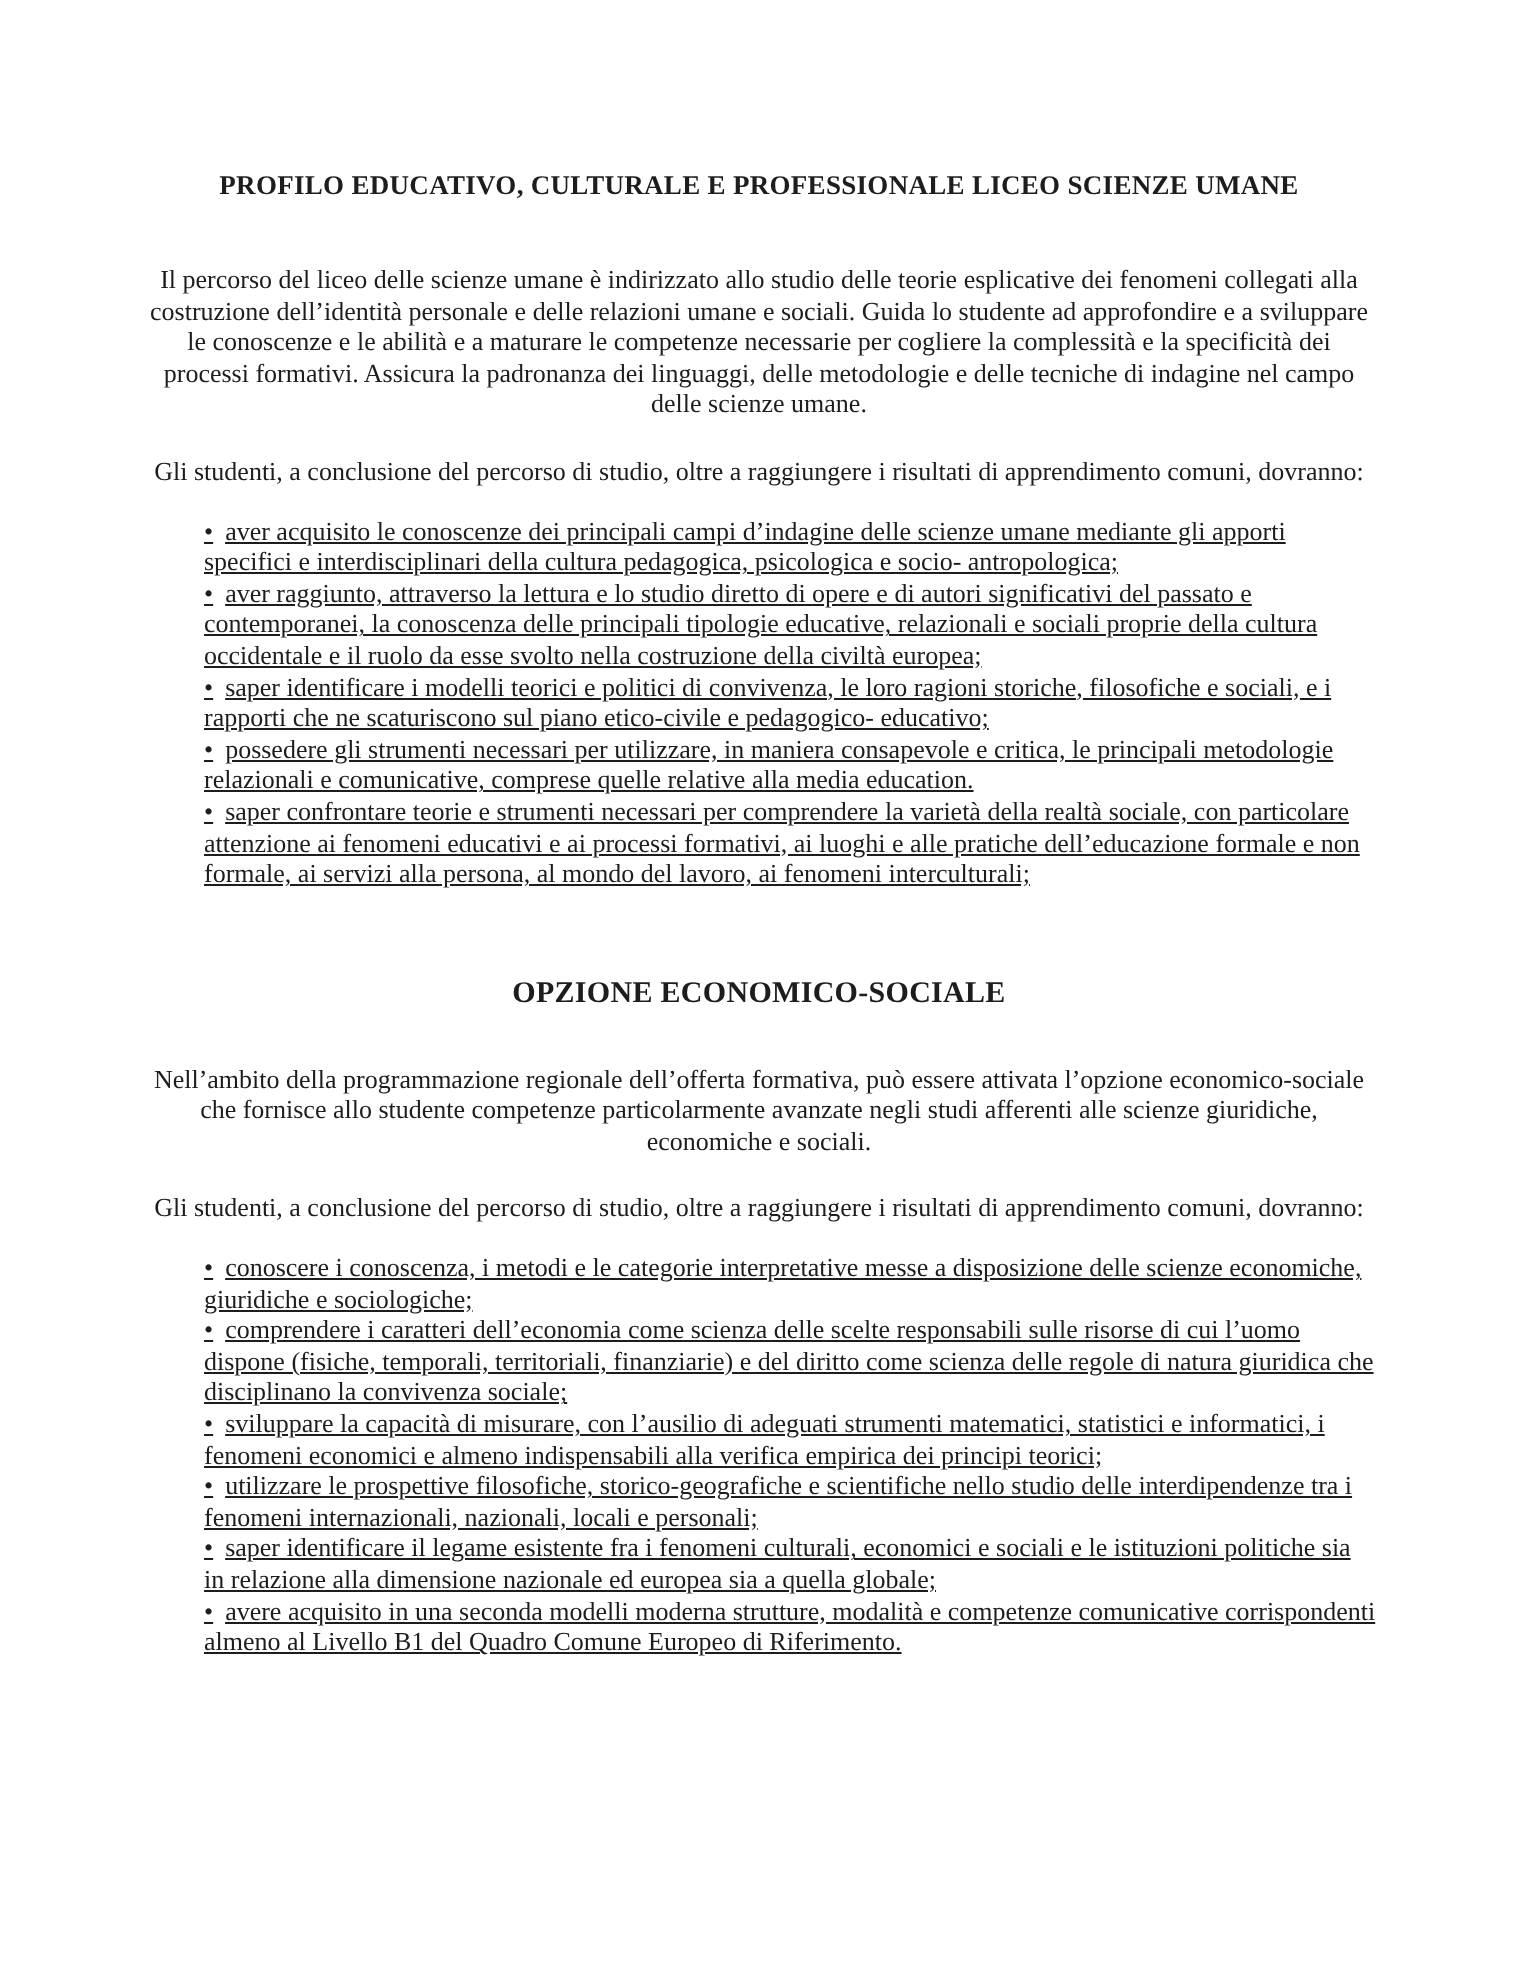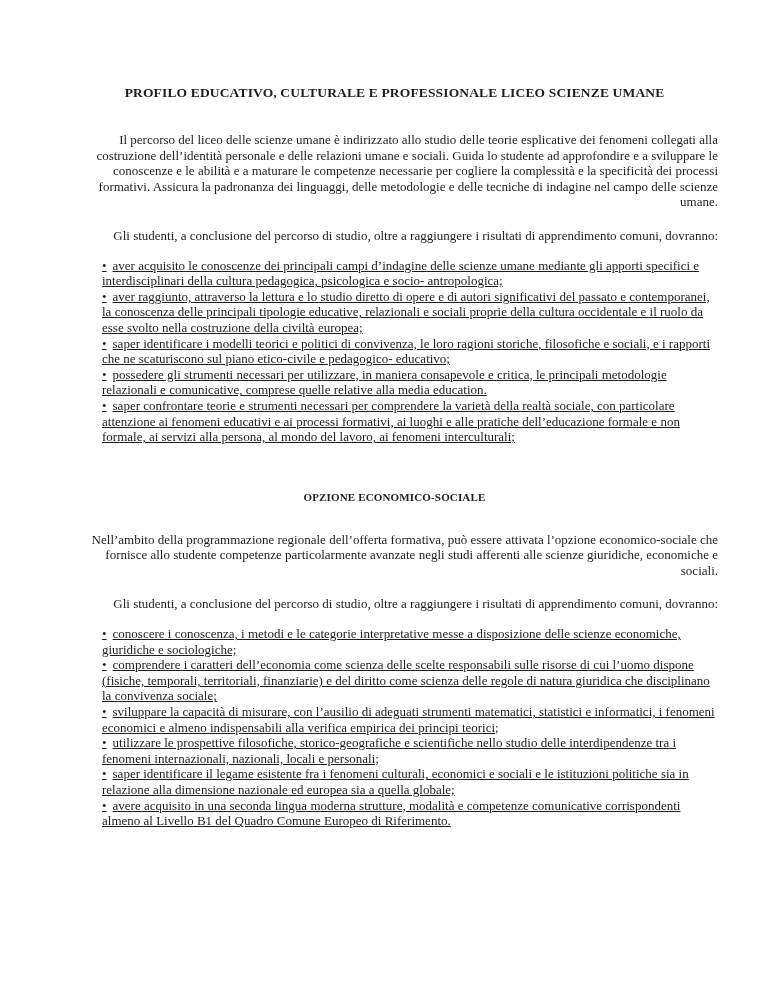--- a/index.html
+++ b/index.html
@@ -6,59 +6,59 @@
   html, body {
     margin: 0;
     padding: 0;
     background: #ffffff;
   }
   .page {
     position: relative;
     width: 768px;
     height: 994px;
     box-sizing: border-box;
-    padding: 84px 50px 0 71px;
+    padding: 84px 80px 0 71px;
     background: #ffffff;
     color: #1d1d1d;
     font-family: "Liberation Serif", "DejaVu Serif", serif;
     font-size: 13px;
     line-height: 15.6px;
     overflow: hidden;
   }
   .doc-title {
     margin: 0;
     font-size: 13.5px;
     line-height: 17px;
     font-weight: 700;
     text-align: center;
     letter-spacing: 0.15px;
   }
   .para {
     margin: 18px 0 0 0;
-    text-align: right;
+    text-align: center;
   }
   .para.first {
     margin-top: 31px;
   }
   .para.after-heading {
     margin-top: 26px;
   }
   .bullets {
     margin: 14px 0 0 31px;
     text-decoration: underline;
   }
   .bullet {
     margin: 0;
   }
   .bullet .marker {
     margin-right: 6px;
   }
   .section-title {
     margin: 44px 0 2px 0;
-    font-size: 11px;
+    font-size: 15px;
     line-height: 17px;
     font-weight: 700;
     text-align: center;
     letter-spacing: 0.15px;
   }
 </style>
 </head>
 <body>
 
 <main class="page">
@@ -82,16 +82,16 @@
   <p class="para after-heading">Nell’ambito della programmazione regionale dell’offerta formativa, può essere attivata l’opzione economico-sociale che fornisce allo studente competenze particolarmente avanzate negli studi afferenti alle scienze giuridiche, economiche e sociali.</p>
 
   <p class="para">Gli studenti, a conclusione del percorso di studio, oltre a raggiungere i risultati di apprendimento comuni, dovranno:</p>
 
   <div class="bullets">
     <p class="bullet"><span class="marker">•</span><span>conoscere i conoscenza, i metodi e le categorie interpretative messe a disposizione delle scienze economiche, giuridiche e sociologiche;</span></p>
     <p class="bullet"><span class="marker">•</span><span>comprendere i caratteri dell’economia come scienza delle scelte responsabili sulle risorse di cui l’uomo dispone (fisiche, temporali, territoriali, finanziarie) e del diritto come scienza delle regole di natura giuridica che disciplinano la convivenza sociale;</span></p>
     <p class="bullet"><span class="marker">•</span><span>sviluppare la capacità di misurare, con l’ausilio di adeguati strumenti matematici, statistici e informatici, i fenomeni economici e almeno indispensabili alla verifica empirica dei principi teorici;</span></p>
     <p class="bullet"><span class="marker">•</span><span>utilizzare le prospettive filosofiche, storico-geografiche e scientifiche nello studio delle interdipendenze tra i fenomeni internazionali, nazionali, locali e personali;</span></p>
     <p class="bullet"><span class="marker">•</span><span>saper identificare il legame esistente fra i fenomeni culturali, economici e sociali e le istituzioni politiche sia in relazione alla dimensione nazionale ed europea sia a quella globale;</span></p>
-    <p class="bullet"><span class="marker">•</span><span>avere acquisito in una seconda lingua moderna strutture, modalità e competenze comunicative corrispondenti almeno al Livello B1 del Quadro Comune Europeo di Riferimento.</span></p>
+    <p class="bullet"><span class="marker">•</span><span>avere acquisito in una seconda modelli moderna strutture, modalità e competenze comunicative corrispondenti almeno al Livello B1 del Quadro Comune Europeo di Riferimento.</span></p>
   </div>
 
 </main>
 
 </body></html>

